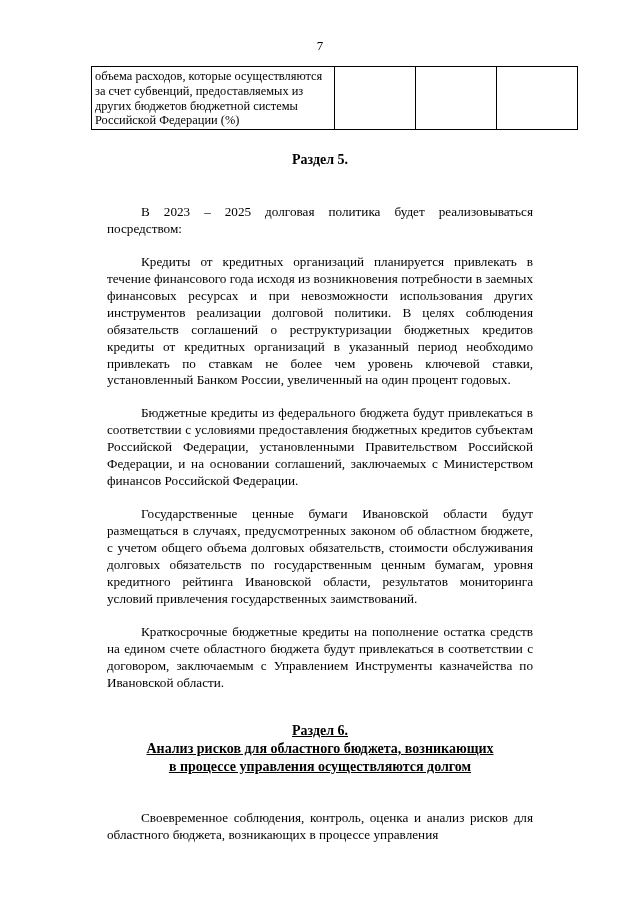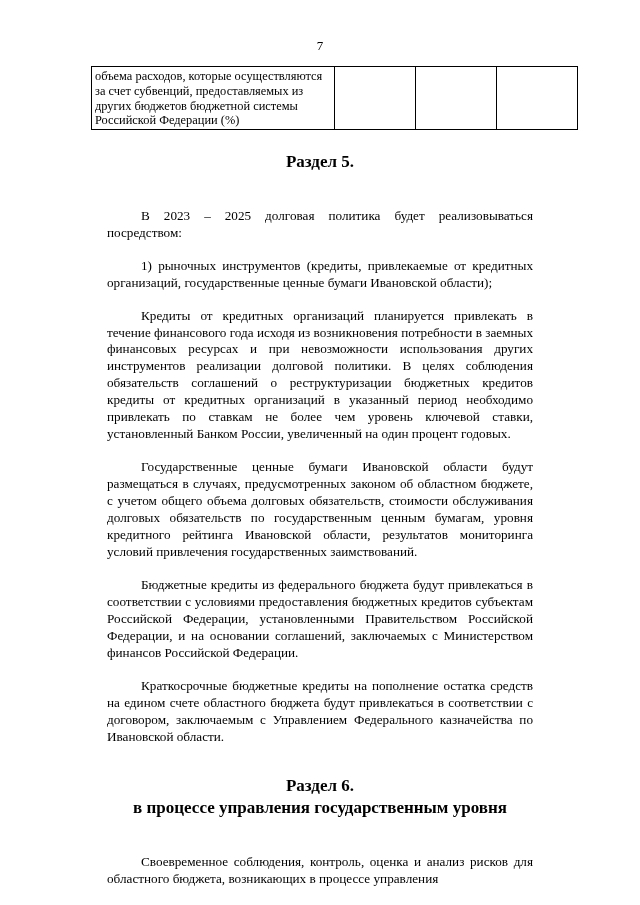--- a/index.html
+++ b/index.html
@@ -45,31 +45,32 @@
     line-height: 1.19;
     padding: 2px 3px 1px 3px;
   }
   .col-a { width: 236px; }
   .col-b { width: 74px; }
   .col-c { width: 74px; }
   .col-d { width: 74px; }
 
   h2.section {
     text-align: center;
-    font-size: 17px;
+    font-size: 14px;
     font-weight: bold;
     margin: 0;
     line-height: 1.28;
   }
   .section-block {
     margin-top: 21px;
     margin-bottom: 6px;
   }
   .section-block.tight {
     margin-top: 30px;
+    text-decoration: underline;
   }
   p.para {
     font-size: 13.2px;
     line-height: 1.285;
     text-align: justify;
     text-justify: inter-word;
     margin: 16px;
     text-indent: 34px;
     hyphens: none;
   }
@@ -98,29 +99,29 @@
     </tbody>
       </table>
 
     <div class="section-block">
       <h2 class="section">Раздел 5.</h2>
     </div>
 
     <div class="spacer-md"></div>
 
     <p class="para">В 2023 – 2025 долговая политика будет реализовываться посредством:</p>
-    <p class="para list">1) рыночных инструментов (кредиты, привлекаемые от кредитных организаций, государственные ценные бумаги Ивановской области);</p>
     <p class="para">Кредиты от кредитных организаций планируется привлекать в течение финансового года исходя из возникновения потребности в заемных финансовых ресурсах и при невозможности использования других инструментов реализации долговой политики. В целях соблюдения обязательств соглашений о реструктуризации бюджетных кредитов кредиты от кредитных организаций в указанный период необходимо привлекать по ставкам не более чем уровень ключевой ставки, установленный Банком России, увеличенный на один процент годовых.</p>
+    <p class="para">Бюджетные кредиты из федерального бюджета будут привлекаться в соответствии с условиями предоставления бюджетных кредитов субъектам Российской Федерации, установленными Правительством Российской Федерации, и на основании соглашений, заключаемых с Министерством финансов Российской Федерации.</p>
     <p class="para">Государственные ценные бумаги Ивановской области будут размещаться в случаях, предусмотренных законом об областном бюджете, с учетом общего объема долговых обязательств, стоимости обслуживания долговых обязательств по государственным ценным бумагам, уровня кредитного рейтинга Ивановской области, результатов мониторинга условий привлечения государственных заимствований.</p>
-    <p class="para">Бюджетные кредиты из федерального бюджета будут привлекаться в соответствии с условиями предоставления бюджетных кредитов субъектам Российской Федерации, установленными Правительством Российской Федерации, и на основании соглашений, заключаемых с Министерством финансов Российской Федерации.</p>
-    <p class="para">Краткосрочные бюджетные кредиты на пополнение остатка средств на едином счете областного бюджета будут привлекаться в соответствии с договором, заключаемым с Управлением Федерального казначейства по Ивановской области.</p>
+    <p class="para">Краткосрочные бюджетные кредиты на пополнение остатка средств на едином счете областного бюджета будут привлекаться в соответствии с договором, заключаемым с Управлением Инструменты казначейства по Ивановской области.</p>
 
     <div class="section-block tight">
       <h2 class="section">Раздел 6.</h2>
-      <h2 class="section">в процессе управления государственным уровня</h2>
+      <h2 class="section">Анализ рисков для областного бюджета, возникающих</h2>
+      <h2 class="section">в процессе управления осуществляются долгом</h2>
     </div>
 
     <div class="spacer-md"></div>
 
     <p class="para">Своевременное соблюдения, контроль, оценка и анализ рисков для областного бюджета, возникающих в процессе управления</p>
 
   </div>
 </div>
 
 </body></html>

